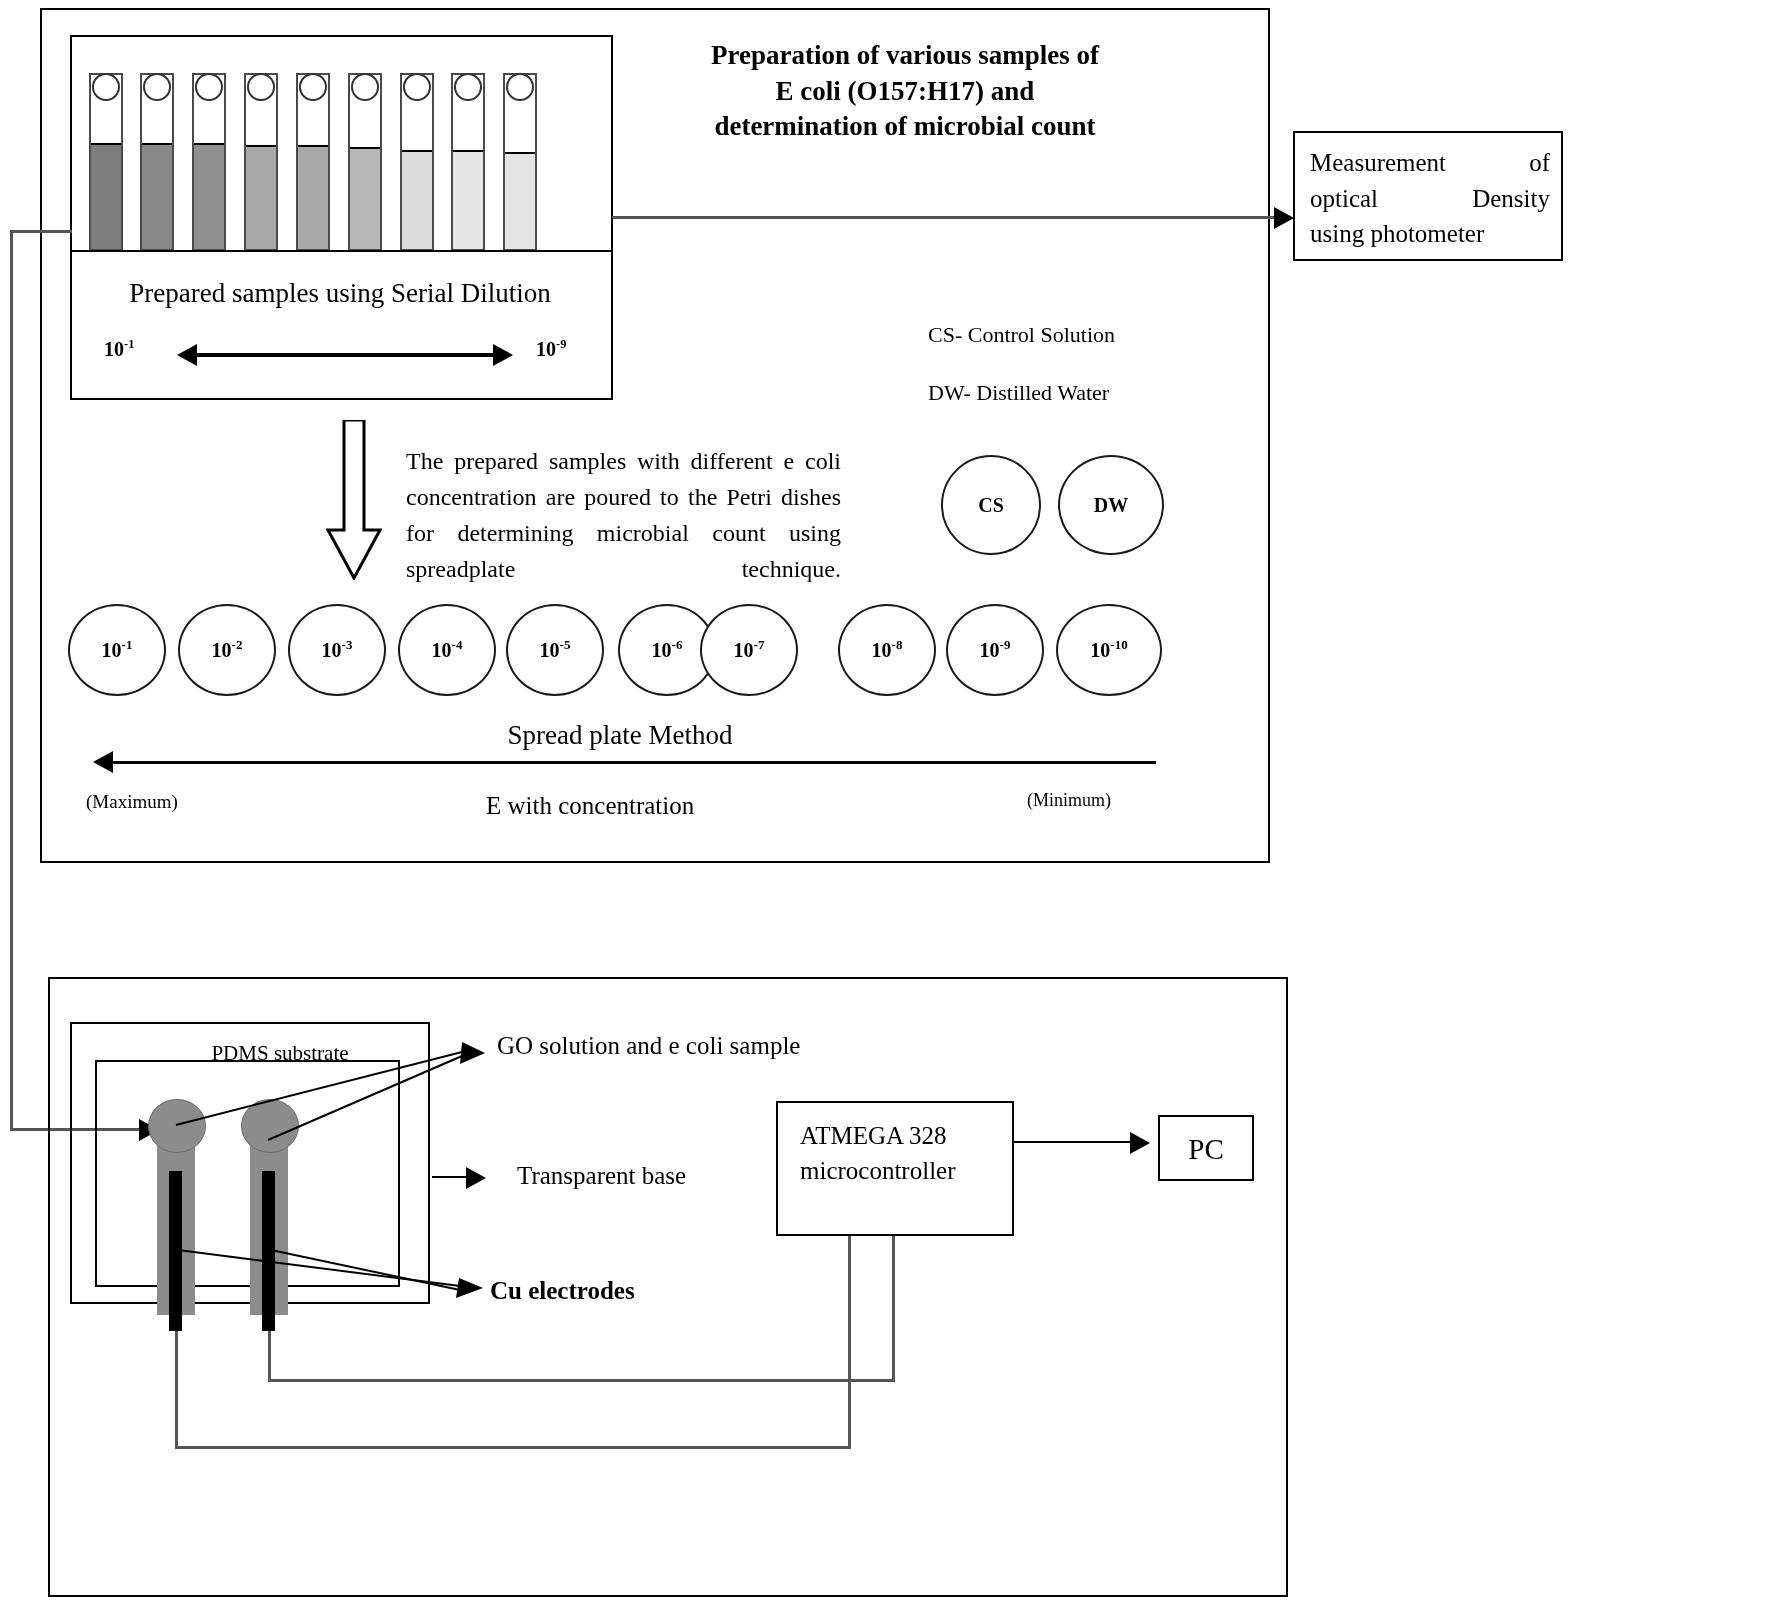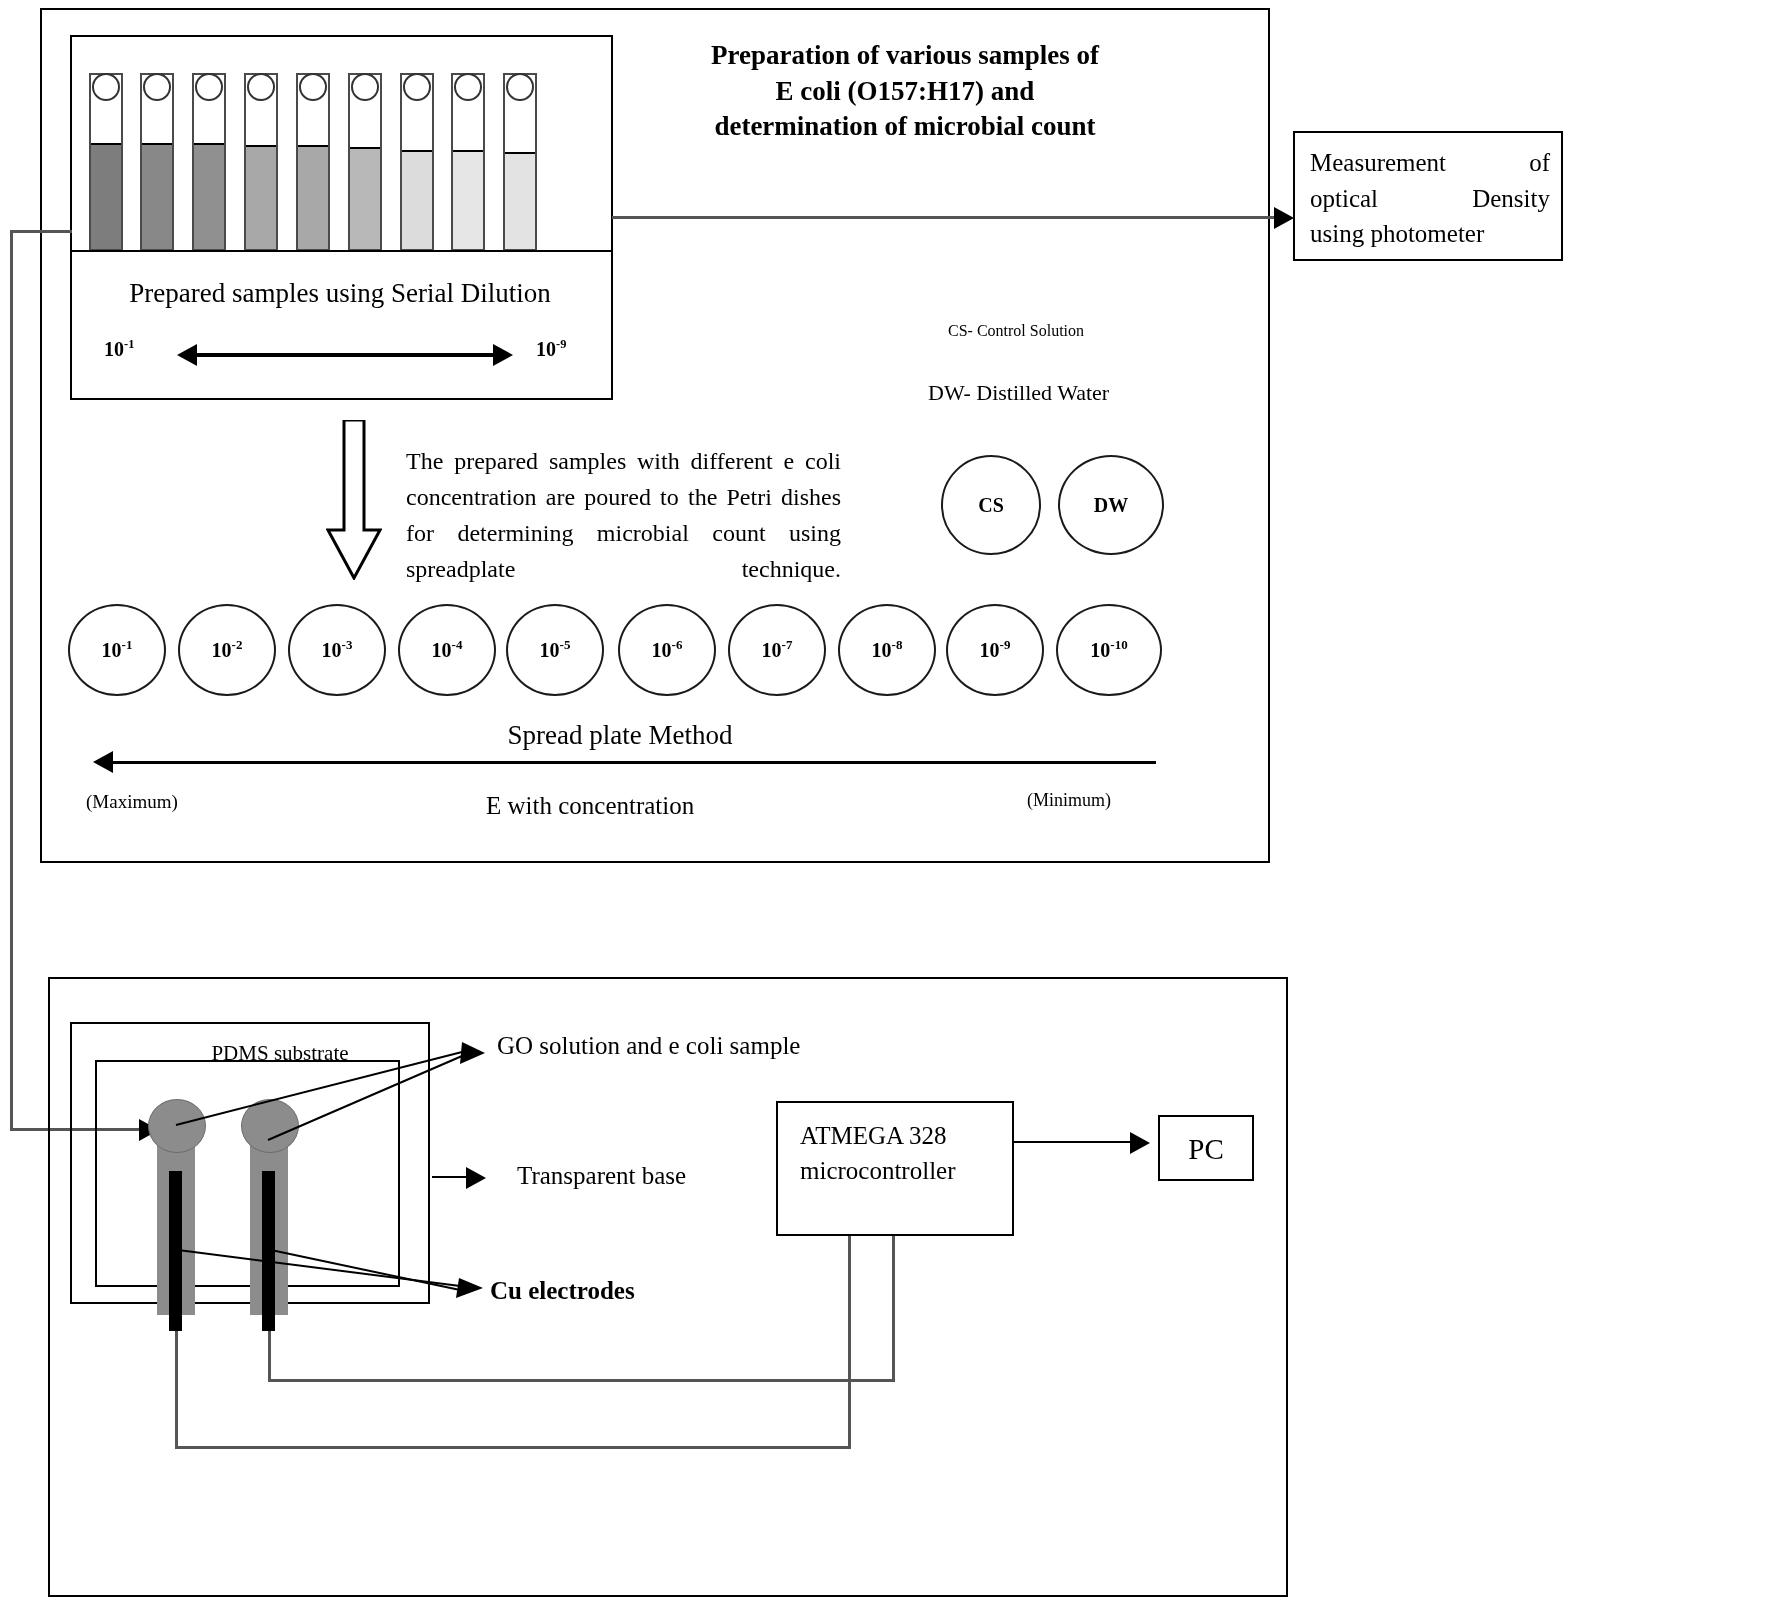--- a/index.html
+++ b/index.html
@@ -128,21 +128,21 @@
   <div class="box" style="left:1293px;top:131px;width:270px;height:130px;"></div>
   <div class="t" style="left:1310px;top:145px;width:240px;font-size:25px;line-height:1.42;">
     <div class="just">Measurement of</div>
     <div class="just">optical   Density</div>
     <div>using photometer</div>
   </div>
 
   <div class="hline" style="left:612px;top:216px;width:668px;"></div>
   <div class="arrowR" style="left:1274px;top:207px;"></div>
 
-  <div class="t" style="left:948px;top:320px;font-size:16px;">CS- Control Solution</div>
+  <div class="t" style="left:928px;top:320px;font-size:22px;">CS- Control Solution</div>
   <div class="t" style="left:928px;top:378px;font-size:22px;">DW- Distilled Water</div>
 
   <div class="circ" style="left:941px;top:455px;width:100px;height:100px;">
     <span class="csdw">CS</span>
   </div>
   <div class="circ" style="left:1058px;top:455px;width:106px;height:100px;">
     <span class="csdw">DW</span>
   </div>
 
   <div class="bigarrow" style="left:326px;top:420px;width:56px;height:160px;">
@@ -165,21 +165,21 @@
       </div>
     <div class="circ" style="left:398px;top:604px;width:98px;height:92px;">
       <span>10<sup>-4</sup></span>
       </div>
     <div class="circ" style="left:506px;top:604px;width:98px;height:92px;">
       <span>10<sup>-5</sup></span>
       </div>
     <div class="circ" style="left:618px;top:604px;width:98px;height:92px;">
       <span>10<sup>-6</sup></span>
       </div>
-    <div class="circ" style="left:728px;top:604px;width:98px;height:92px;">
+    <div class="circ" style="left:700px;top:604px;width:98px;height:92px;">
       <span>10<sup>-7</sup></span>
       </div>
     <div class="circ" style="left:838px;top:604px;width:98px;height:92px;">
       <span>10<sup>-8</sup></span>
       </div>
     <div class="circ" style="left:946px;top:604px;width:98px;height:92px;">
       <span>10<sup>-9</sup></span>
       </div>
     <div class="circ" style="left:1056px;top:604px;width:106px;height:92px;">
       <span>10<sup>-10</sup></span>

